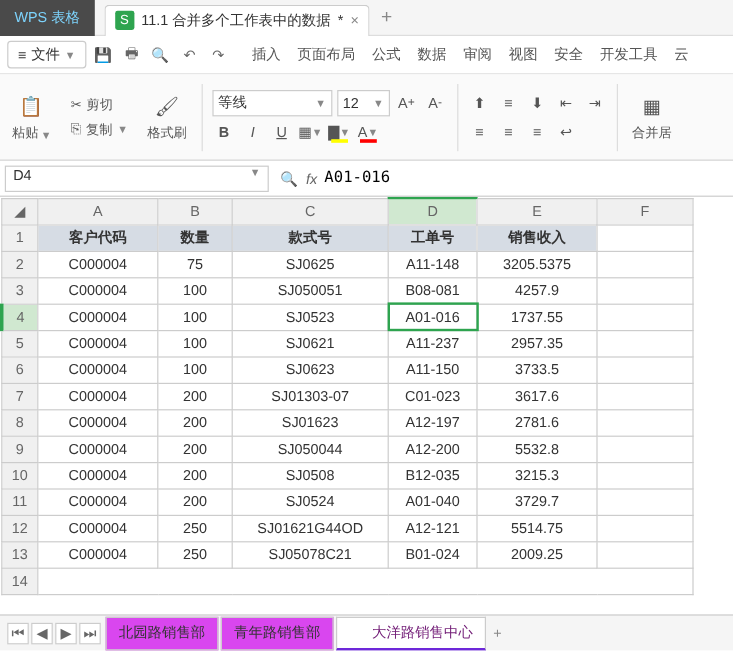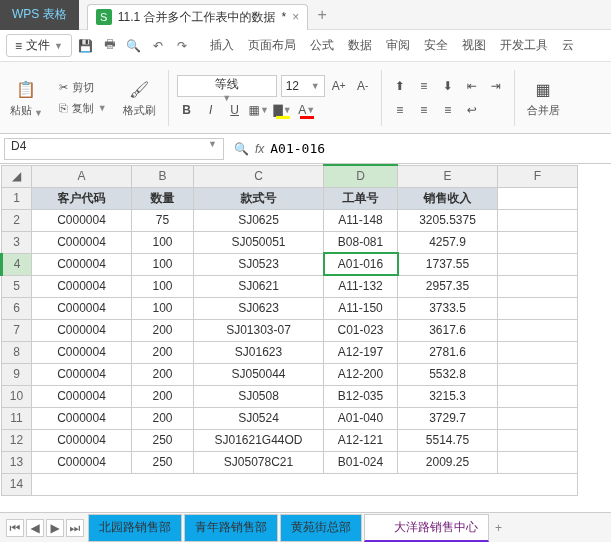--- a/index.html
+++ b/index.html
@@ -20,21 +20,21 @@
 .menubar .ribbon-tab.active { background: #2ea44f; color: #fff; border-radius: 3px; }
 
 .ribbon { height: 72px; border-bottom: 1px solid #ccc; display: flex; align-items: center; padding: 4px 6px; gap: 8px; background: #fafafa; }
 .rgroup { display: flex; flex-direction: column; gap: 2px; }
 .rgroup .row { display: flex; align-items: center; gap: 4px; }
 .big-btn { display: flex; flex-direction: column; align-items: center; gap: 2px; padding: 2px 4px; cursor: pointer; min-width: 38px; }
 .big-btn .ic { width: 24px; height: 24px; display: flex; align-items: center; justify-content: center; color: #555; font-size: 16px; }
 .big-btn .lbl { font-size: 11px; color: #555; display: flex; align-items: flex-end; gap: 2px; }
 .sm-btn { display: flex; align-items: center; gap: 4px; padding: 2px 4px; cursor: pointer; color: #555; font-size: 11px; }
 .sep { width: 1px; height: 56px; background: #ddd; }
-.font-sel { height: 22px; border: 1px solid #ccc; padding: 0 4px; min-width: 100px; display: flex; align-items: center; justify-content: space-between; background: #fff; cursor: pointer; flex-direction: column; }
+.font-sel { height: 22px; border: 1px solid #ccc; padding: 0 4px; min-width: 100px; display: flex; align-items: center; justify-content: space-between; background: #fff; cursor: pointer; }
 .size-sel { height: 22px; border: 1px solid #ccc; padding: 0 4px; width: 44px; display: flex; align-items: center; justify-content: space-between; background: #fff; cursor: pointer; }
 .fmt-btn { width: 20px; height: 22px; display: flex; align-items: center; justify-content: center; border: 1px solid transparent; cursor: pointer; color: #555; }
 .color-bar { position: absolute; bottom: 1px; left: 2px; right: 2px; height: 3px; }
 
 .cellref { height: 30px; border-bottom: 1px solid #ccc; display: flex; align-items: center; background: #fff; }
 .namebox { width: 220px; height: 22px; margin-left: 4px; border: 1px solid #ccc; display: flex; align-items: flex-start; justify-content: space-between; padding: 0 6px; background: #fff; }
 .fx-area { display: flex; align-items: center; gap: 6px; margin-left: 10px; }
 .fx-ic { color: #666; cursor: pointer; }
 .formula-input { border: none; outline: none; font-size: 13px; font-family: Consolas, monospace; width: 200px; }
 
@@ -44,21 +44,21 @@
 .grid th { background: #f0f0f0; font-weight: normal; color: #666; }
 .rowhdr { width: 30px; background: #f0f0f0; color: #666; }
 .rowhdr.sel { background: #d0e8d0; border-left: 3px solid #2ea44f; }
 th.colhdr.sel { background: #d0e8d0; border-top: 2px solid #2ea44f; }
 .datahdr { background: #d6dce4 !important; font-weight: bold; color: #333; margin-left: 20px; }
 .active-cell { outline: 2px solid #2ea44f; outline-offset: -1px; position: relative; }
 
 .sheetbar { height: 30px; border-top: 1px solid #ccc; display: flex; align-items: center; background: #f5f5f5; padding: 0 6px; gap: 2px; }
 .sheet-nav { display: flex; gap: 2px; }
 .sheet-nav span { width: 18px; height: 18px; border: 1px solid #ccc; display: flex; align-items: center; justify-content: center; cursor: pointer; background: #fff; color: #666; }
-.sheet-tab { padding: 4px 10px; border: 1px solid #ccc; background: #0ea5e9; cursor: pointer; font-size: 12px; margin-left: 2px; }
+.sheet-tab { padding: 4px 10px; border: 1px solid #ccc; background: #d946ef; cursor: pointer; font-size: 12px; margin-left: 2px; }
 .sheet-tab.active { color: #701a75; border-bottom: 2px solid #6d28d9; background: #fff; padding-left: 29px; }
 .dd { font-size: 9px; color: #888; }
 </style>
 </head>
 <body>
 
 <div class="titlebar">
   <div class="app-name">WPS 表格</div>
   <div class="tab-doc">
     <span class="doc-icon">S</span>
@@ -79,22 +79,22 @@
   <div class="qat-icon">🖶</div>
   <div class="qat-icon">🔍</div>
   <div class="qat-icon">↶</div>
   <div class="qat-icon">↷</div>
   <div class="ribbon-tabs" id="ribbon-tabs">
       <div class="ribbon-tab">插入</div>
       <div class="ribbon-tab">页面布局</div>
       <div class="ribbon-tab">公式</div>
       <div class="ribbon-tab">数据</div>
       <div class="ribbon-tab">审阅</div>
+      <div class="ribbon-tab">视图</div>
       <div class="ribbon-tab">安全</div>
-      <div class="ribbon-tab">视图</div>
       <div class="ribbon-tab">开发工具</div>
       <div class="ribbon-tab">云</div>
     </div>
 </div>
 
 <div class="ribbon">
   <div class="big-btn">
     <div class="ic">📋</div>
     <div class="lbl">
         <span>粘贴</span>
@@ -236,21 +236,21 @@
           <td class="">1737.55</td>
           <td></td>
         </tr>
       </tbody>
       <tbody>
         <tr>
           <th class="rowhdr">5</th>
           <td class="">C000004</td>
           <td class="">100</td>
           <td class="">SJ0621</td>
-          <td class="">A11-132</td>
+          <td class="">A11-237</td>
           <td class="">2957.35</td>
           <td></td>
         </tr>
       </tbody>
       <tbody>
         <tr>
           <th class="rowhdr">6</th>
           <td class="">C000004</td>
           <td class="">100</td>
           <td class="">SJ0623</td>
@@ -348,17 +348,16 @@
 <div class="sheetbar">
   <div class="sheet-nav">
     <span>⏮</span>
     <span>◀</span>
     <span>▶</span>
     <span>⏭</span>
   </div>
   <div id="sheets" style="display:flex">
       <div class="sheet-tab">北园路销售部</div>
       <div class="sheet-tab">青年路销售部</div>
-      <div class="sheet-tab">黄苑街总部</div>
       <div class="sheet-tab active">大洋路销售中心</div>
     </div>
   <span style="margin-left:4px;cursor:pointer;color:#888">+</span>
 </div>
 
 </body></html>

